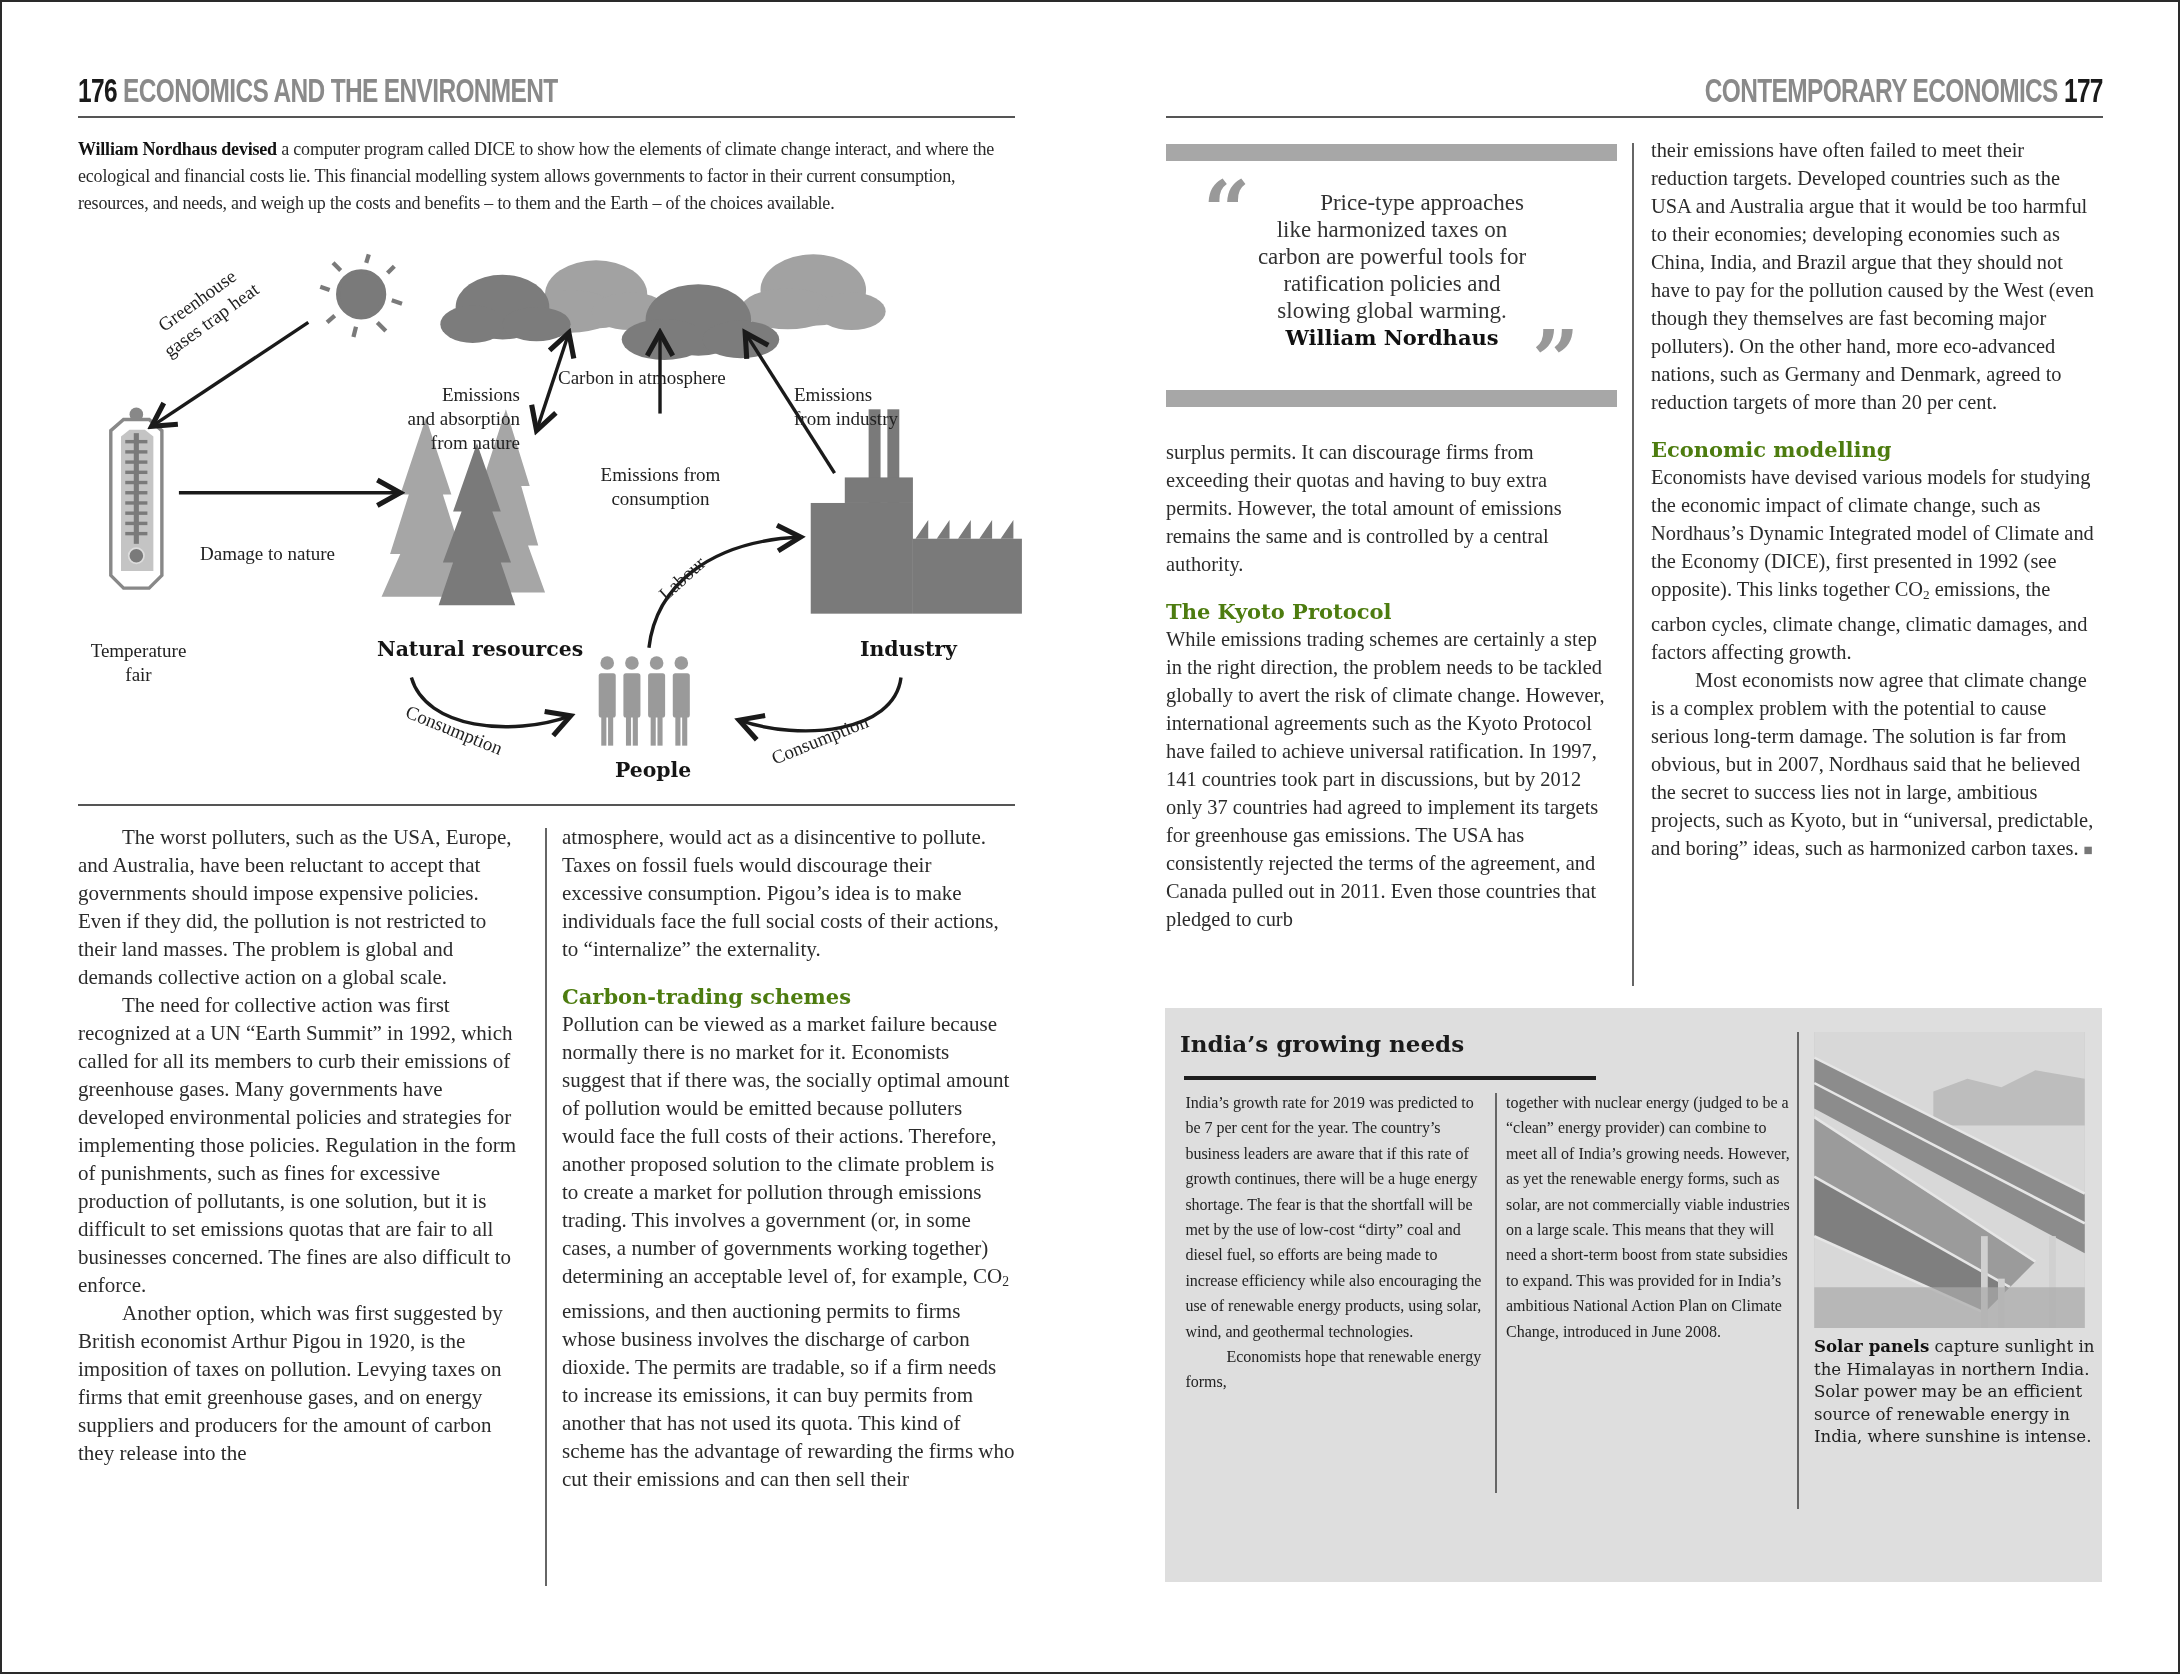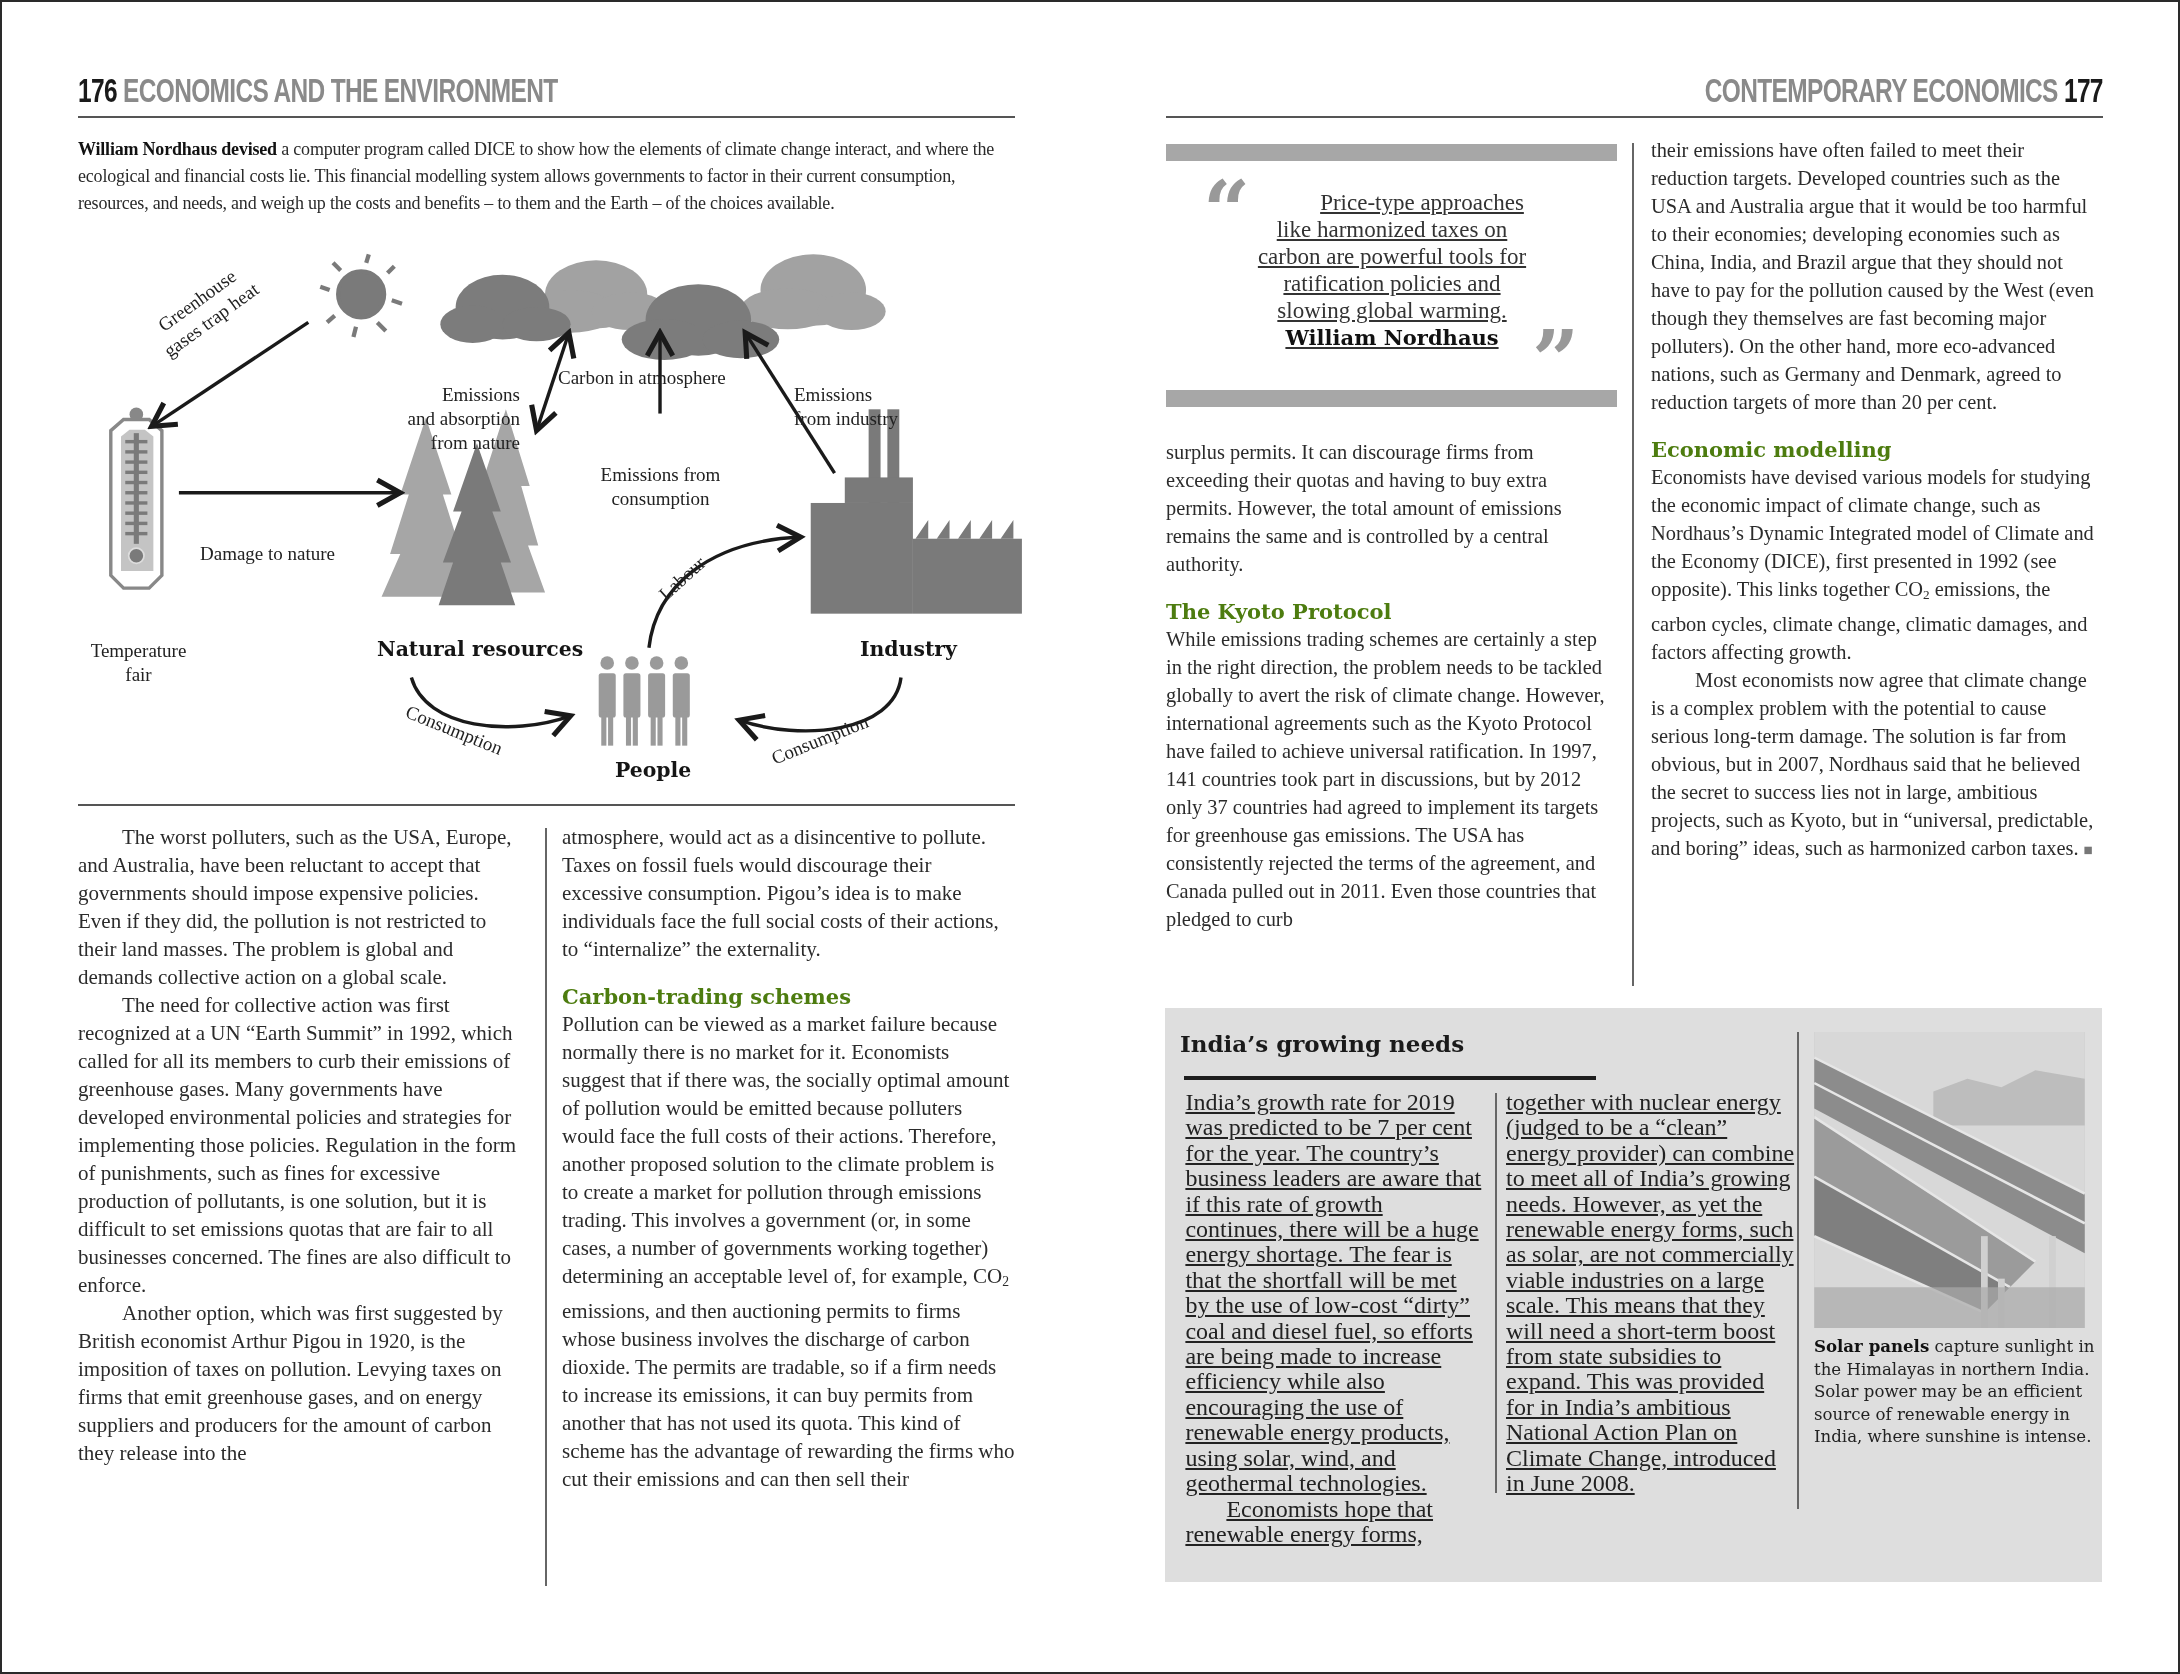--- a/index.html
+++ b/index.html
@@ -15,27 +15,27 @@
   .intro { position:absolute; left:78px; top:136px; width:946px; font-size:18px; line-height:27px;
            font-family:"Liberation Serif", serif; color:#2a2a2a; letter-spacing:-0.2px; }
   .intro b { color:#111; }
   .col { position:absolute; font-family:"Liberation Serif", serif; font-size:21px; line-height:28px; color:#2b2b2b; }
   .col p { margin:0; text-indent:0; }
   .col p.ind { text-indent:44px; }
   .col h3 { margin:20.4px 0 0 0; font-family:"DejaVu Serif", serif; font-weight:bold; font-size:21px; line-height:27px; color:#4d7c0f; }
   .vdiv { position:absolute; width:1.7px; background:#666; }
   .graybar { position:absolute; height:17px; background:#a7a7a7; }
   .quote { position:absolute; left:1175px; top:170px; width:434px; text-align:center;
-           font-family:"Liberation Serif", serif; font-size:23px; line-height:27px; color:#333;text-decoration:underline; }
+           font-family:"Liberation Serif", serif; font-size:23px; line-height:27px; color:#333; }
   .quote .who { font-family:"DejaVu Serif", serif; font-weight:bold; font-size:21px; color:#111; }
   .qmark { position:absolute; font-family:"DejaVu Serif", serif; font-weight:bold; font-size:82px; color:#999; line-height:1; }
   .india { position:absolute; left:1165px; top:1008px; width:937px; height:574px; background:#dedede; }
   .india h2 { position:absolute; left:15px; top:22px; margin:0; font-family:"DejaVu Serif", serif; font-weight:bold; font-size:23px; color:#1a1a1a; }
   .india .hrule { position:absolute; left:19px; top:68px; width:412px; height:4.3px; background:#1e1e1e; }
-  .india .icol { position:absolute; top:82px; font-family:"Liberation Serif", serif; font-size:24px; line-height:25.4px; color:#222;text-decoration:underline; }
+  .india .icol { position:absolute; top:82px; font-family:"Liberation Serif", serif; font-size:16px; line-height:25.4px; color:#222; }
   .india .icol p { margin:0; }
   .india .icol p.ind { text-indent:41px; }
   .india .photo { position:absolute; left:649px; top:24px; width:271px; height:296px; background:#c8c8c8; overflow:hidden; }
   .india .caption { position:absolute; left:649px; top:327px; width:281px; font-family:"DejaVu Serif", serif; font-size:16.6px; line-height:22.6px; color:#222; }
   .india .caption b { color:#111; }
   .dlabel { position:absolute; font-family:"Liberation Serif", serif; font-size:19px; line-height:24px; color:#222; white-space:nowrap; }
   .dlabel.b { font-family:"DejaVu Serif", serif; font-weight:bold; font-size:20.4px; color:#151515; }
   .sub { font-size:0.65em; vertical-align:-0.25em; }
 </style>
 </head>

